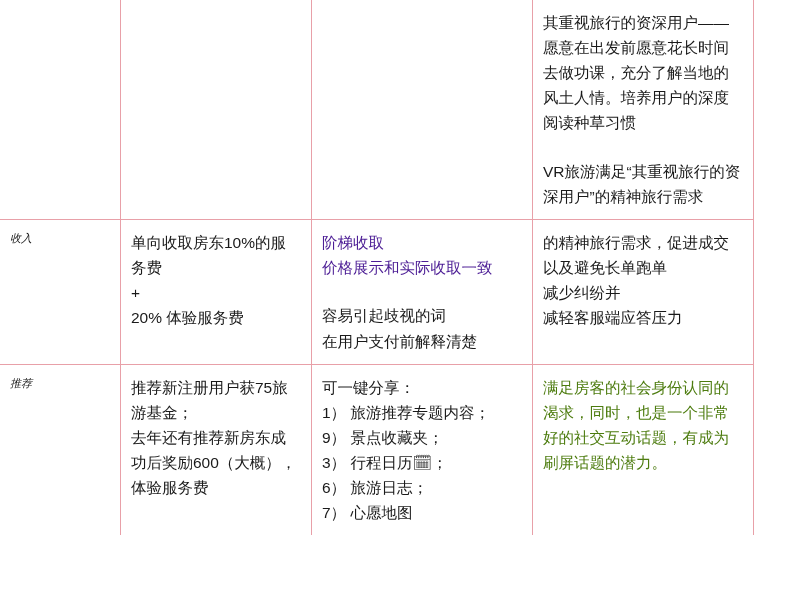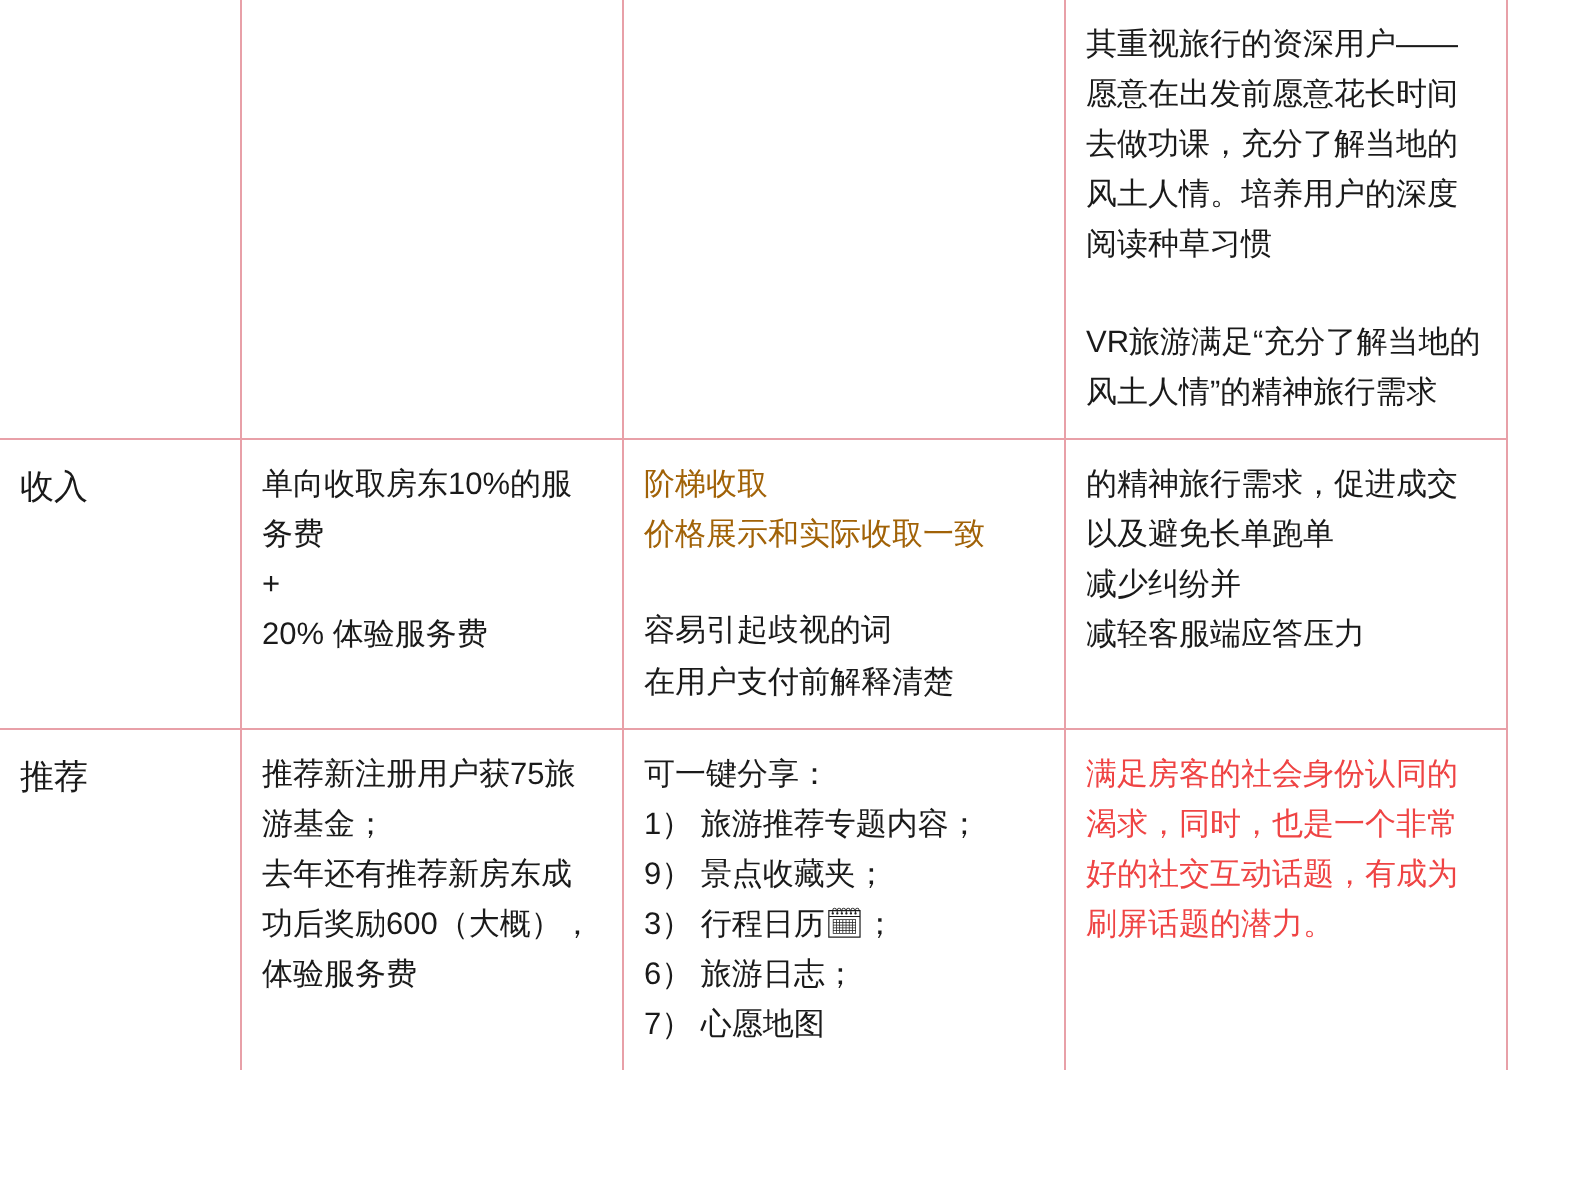--- a/index.html
+++ b/index.html
@@ -45,58 +45,59 @@
   .para {
     margin: 0;
   }
   .para + .para {
     margin-top: 0;
   }
   .spacer {
     height: 1.5em;
   }
   .red {
-    color: #a16207;
+    color: #4c1d95;
   }
   .pink {
-    color: #ef4444;
+    color: #4d7c0f;
     font-family: Liberation Serif, serif;
   }
   .list {
     margin: 0;
     padding: 0;
     list-style: none;
   }
   .list li {
     white-space: pre;
   }
   .label-text {
-    font-size: 17px;
+    font-size: 11px;
     color: #1a1a1a;
+    font-style: italic;
   }
 </style>
 </head>
 <body>
 
 <table class="doc-table">
   <tbody>
     <tr>
       <td class="col-label cell-label">
         <div class="para label-text"></div>
       </td>
       <td class="col-a">
         <div class="para"></div>
       </td>
       <td class="col-b">
         <div class="para"></div>
       </td>
       <td class="col-c cell-last">
         <div class="para" style="white-space:pre-wrap">其重视旅行的资深用户——愿意在出发前愿意花长时间去做功课，充分了解当地的风土人情。培养用户的深度阅读种草习惯</div>
         <div class="spacer"></div>
-        <div class="para" style="white-space:pre-wrap">VR旅游满足“充分了解当地的风土人情”的精神旅行需求</div>
+        <div class="para" style="white-space:pre-wrap">VR旅游满足“其重视旅行的资深用户”的精神旅行需求</div>
       </td>
     </tr>
 
     <tr>
       <td class="col-label cell-label">
         <div class="para label-text">收入</div>
       </td>
       <td class="col-a">
         <div class="para" style="white-space:pre-wrap">单向收取房东10%的服务费</div>
         <div class="para">+</div>

